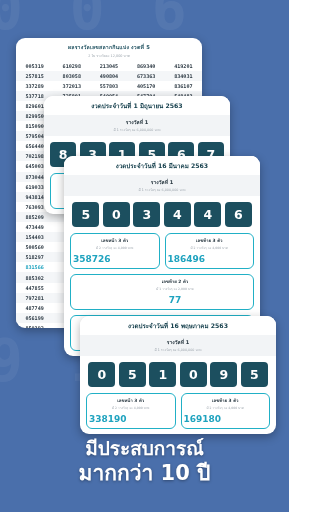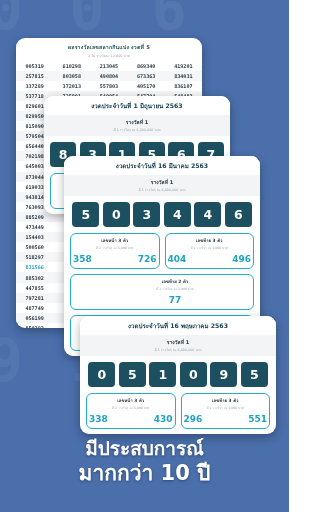--- a/index.html
+++ b/index.html
@@ -123,21 +123,21 @@
     border: 1px solid #21b0c6;
     border-radius: 6px;
     padding: 3px 2px 4px;
     text-align: center;
   }
   .sub-box.wide { width: 100%; padding-left: 28px; }
   .sb-label { font-size: 4.4px; font-weight: bold; color: #2b3a43; }
   .sb-amount { font-size: 3.1px; color: #9aa3ab; padding-top: 1px; }
   .sb-values {
     display: flex;
-    justify-content: space-between;
+    justify-content: flex-start;
     padding-top: 4px;
     font-size: 9px;
     font-weight: bold;
     color: #1fa3bf;
   }
   .sb-values.single { justify-content: center; }
 
   
   .headline {
     position: absolute;
@@ -400,21 +400,21 @@
         <div class="sb-amount">มี 2 รางวัลๆ ละ 4,000 บาท</div>
         <div class="sb-values">
           <span>358</span>
           <span>726</span>
         </div>
       </div>
       <div class="sub-box">
         <div class="sb-label">เลขท้าย 3 ตัว</div>
         <div class="sb-amount">มี 2 รางวัลๆ ละ 4,000 บาท</div>
         <div class="sb-values">
-          <span>404</span>
+          <span>186</span>
           <span>496</span>
         </div>
       </div>
     </div>
     <div class="sub-row">
       <div class="sub-box wide">
         <div class="sb-label">เลขท้าย 2 ตัว</div>
         <div class="sb-amount">มี 1 รางวัลๆ ละ 2,000 บาท</div>
         <div class="sb-values single">
           <span>77</span>
@@ -446,29 +446,29 @@
         <div class="digit">0</div>
         <div class="digit">9</div>
         <div class="digit">5</div>
       </div>
     <div class="sub-row">
       <div class="sub-box">
         <div class="sb-label">เลขหน้า 3 ตัว</div>
         <div class="sb-amount">มี 2 รางวัลๆ ละ 4,000 บาท</div>
         <div class="sb-values">
           <span>338</span>
-          <span>430</span>
+          <span>190</span>
         </div>
       </div>
       <div class="sub-box">
         <div class="sb-label">เลขท้าย 3 ตัว</div>
         <div class="sb-amount">มี 2 รางวัลๆ ละ 4,000 บาท</div>
         <div class="sb-values">
-          <span>296</span>
-          <span>551</span>
+          <span>169</span>
+          <span>180</span>
         </div>
       </div>
     </div>
   </div>
 
   <div class="headline">
     <div class="l1">มีประสบการณ์</div>
     <div class="l2">มากกว่า 10 ปี</div>
   </div>
 

